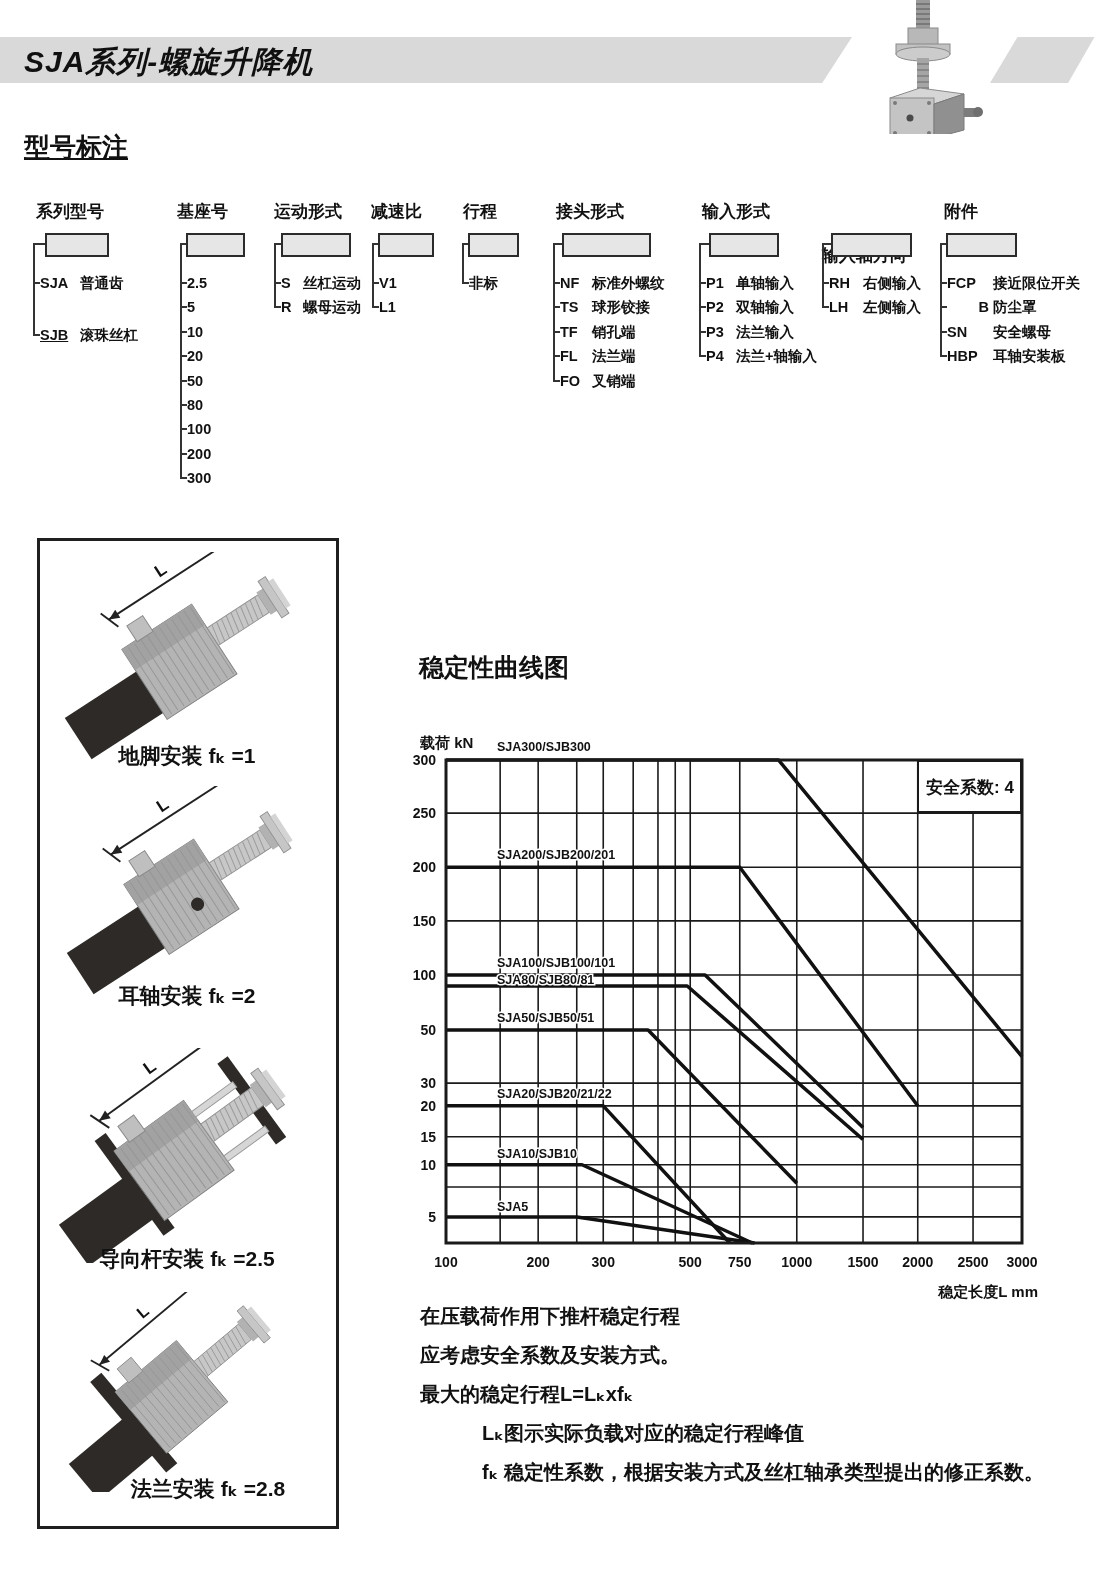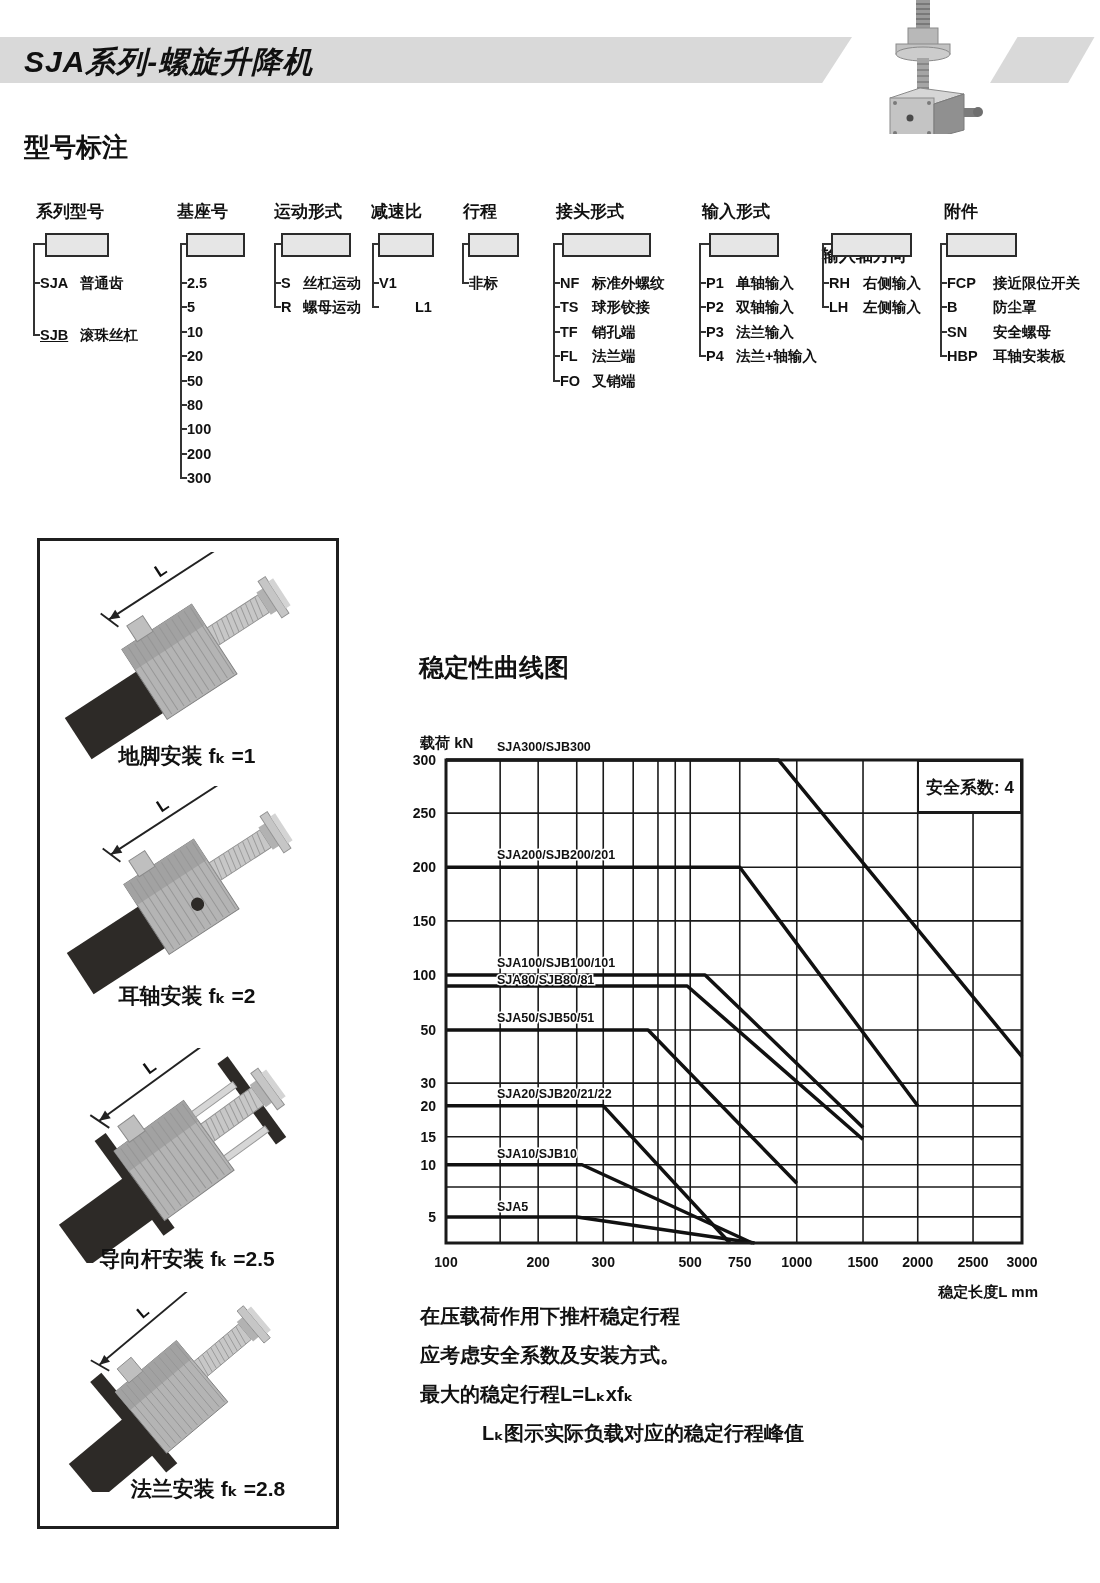--- a/index.html
+++ b/index.html
@@ -9,21 +9,21 @@
     overflow:hidden;
   }
   .abs{position:absolute;}
   
   .band{position:absolute;left:0;top:37px;width:852px;height:46px;background:#d9d9d9;
         clip-path:polygon(0 0,100% 0,96.5% 100%,0 100%);}
   .band-frag{position:absolute;left:990px;top:37px;width:110px;height:46px;background:#d9d9d9;
         clip-path:polygon(25% 0,95% 0,71% 100%,0 100%);}
   .page-title{position:absolute;left:24px;top:42px;font-size:30px;font-weight:bold;
         font-style:italic;letter-spacing:1px;color:#101010;}
-  .section-title{position:absolute;left:24px;top:130px;font-size:26px;font-weight:bold;margin:0;}
+  .section-title{position:absolute;left:24px;top:130px;font-size:26px;font-weight:bold;margin:0;text-decoration:underline;}
   
   .col-header{position:absolute;font-size:17px;font-weight:bold;white-space:nowrap;}
   .code-box{position:absolute;height:20px;background:#e6e6e6;border:2px solid #2b2b2b;}
   .tree-item{position:absolute;font-size:14px;font-weight:600;white-space:nowrap;line-height:18px;}
   .tree-item .code{font-weight:bold;font-size:14.5px;display:inline-block;}
   .vline,.hline{position:absolute;background:#333;}
   
   .left-frame{position:absolute;left:37px;top:538px;width:296px;height:985px;
         border:3px solid #1f1f1f;background:#fff;}
   .mount-label{position:absolute;left:37px;width:300px;text-align:center;
@@ -106,21 +106,21 @@
       <div class="tree-item" style="left:281px;top:274px;font-size:14.5px;"><span class="code" style="min-width: 18px;">S</span><span> 丝杠运动</span></div>
       <div class="hline" style="left:274px;top:306.4px;width:7px;height:2px;"></div>
       <div class="tree-item" style="left:281px;top:298.4px;font-size:14.5px;"><span class="code" style="min-width: 18px;">R</span><span> 螺母运动</span></div>
       <div class="col-header" style="left:371px;top:200px;">减速比</div>
       <div class="code-box" style="left:378px;top:233px;width:52px;"></div>
       <div class="vline" style="left:372px;top:243px;width:2px;height:64.39999999999998px;"></div>
       <div class="hline" style="left:372px;top:243px;width:6px;height:2px;"></div>
       <div class="hline" style="left:372px;top:282px;width:7px;height:2px;"></div>
       <div class="tree-item" style="left:379px;top:274px;font-size:15px;"><span class="code">V1</span></div>
       <div class="hline" style="left:372px;top:306.4px;width:7px;height:2px;"></div>
-      <div class="tree-item" style="left:379px;top:298.4px;font-size:15px;margin-left:36px;"><span class="code">L1</span></div>
+      <div class="tree-item" style="left:379px;top:298.4px;font-size:15px;"><span class="code">L1</span></div>
       <div class="col-header" style="left:463px;top:200px;">行程</div>
       <div class="code-box" style="left:468px;top:233px;width:47px;"></div>
       <div class="vline" style="left:462px;top:243px;width:2px;height:40px;"></div>
       <div class="hline" style="left:462px;top:243px;width:6px;height:2px;"></div>
       <div class="hline" style="left:462px;top:282px;width:7px;height:2px;"></div>
       <div class="tree-item" style="left:469px;top:274px;font-size:14.5px;"><span>非标</span></div>
       <div class="col-header" style="left:556px;top:200px;">接头形式</div>
       <div class="code-box" style="left:562px;top:233px;width:85px;"></div>
       <div class="vline" style="left:553px;top:243px;width:2px;height:137.60000000000002px;"></div>
       <div class="hline" style="left:553px;top:243px;width:9px;height:2px;"></div>
@@ -154,21 +154,21 @@
       <div class="tree-item" style="left:829px;top:274px;font-size:14.5px;"><span class="code" style="min-width: 30px;">RH</span><span> 右侧输入</span></div>
       <div class="hline" style="left:822px;top:306.4px;width:7px;height:2px;"></div>
       <div class="tree-item" style="left:829px;top:298.4px;font-size:14.5px;"><span class="code" style="min-width: 30px;">LH</span><span> 左侧输入</span></div>
       <div class="col-header" style="left:944px;top:200px;">附件</div>
       <div class="code-box" style="left:946px;top:233px;width:67px;"></div>
       <div class="vline" style="left:940px;top:243px;width:2px;height:113.19999999999999px;"></div>
       <div class="hline" style="left:940px;top:243px;width:6px;height:2px;"></div>
       <div class="hline" style="left:940px;top:282px;width:7px;height:2px;"></div>
       <div class="tree-item" style="left:947px;top:274px;font-size:14.5px;"><span class="code" style="min-width: 42px;">FCP</span><span> 接近限位开关</span></div>
       <div class="hline" style="left:940px;top:306.4px;width:7px;height:2px;"></div>
-      <div class="tree-item" style="left:947px;top:298.4px;font-size:14.5px;"><span class="code" style="min-width: 42px;">B</span><span> 防尘罩</span></div>
+      <div class="tree-item" style="left:947px;top:298.4px;font-size:14.5px;text-align:right;"><span class="code" style="min-width: 42px;">B</span><span> 防尘罩</span></div>
       <div class="hline" style="left:940px;top:330.8px;width:7px;height:2px;"></div>
       <div class="tree-item" style="left:947px;top:322.8px;font-size:14.5px;"><span class="code" style="min-width: 42px;">SN</span><span> 安全螺母</span></div>
       <div class="hline" style="left:940px;top:355.2px;width:7px;height:2px;"></div>
       <div class="tree-item" style="left:947px;top:347.2px;font-size:14.5px;"><span class="code" style="min-width: 42px;">HBP</span><span> 耳轴安装板</span></div>
     </div>
 
   <div class="left-frame"></div>
   <svg id="fig1" class="abs" style="left:50px;top:552px;" width="265" height="210" viewBox="0 0 280 220">
       <g transform="rotate(-33 140 120)">
         <line x1="98" y1="26" x2="106" y2="48" stroke="#222" stroke-width="2"></line>
@@ -405,15 +405,16 @@
       <text x="66" y="501.74" font-size="14" font-weight="bold" text-anchor="end" fill="#111">15</text>
       <text x="66" y="529.7539999999999" font-size="14" font-weight="bold" text-anchor="end" fill="#111">10</text>
       <text x="66" y="581.9179999999999" font-size="14" font-weight="bold" text-anchor="end" fill="#111">5</text>
     </svg>
 
   <div class="notes">
     <div>在压载荷作用下推杆稳定行程</div>
     <div>应考虑安全系数及安装方式。</div>
     <div>最大的稳定行程L=Lₖxfₖ</div>
     <div class="indent">Lₖ图示实际负载对应的稳定行程峰值</div>
+    <div class="indent">fₖ 稳定性系数，根据安装方式及丝杠轴承类型提出的修正系数。</div>
   </div>
 
 </div>
 
 </body></html>

